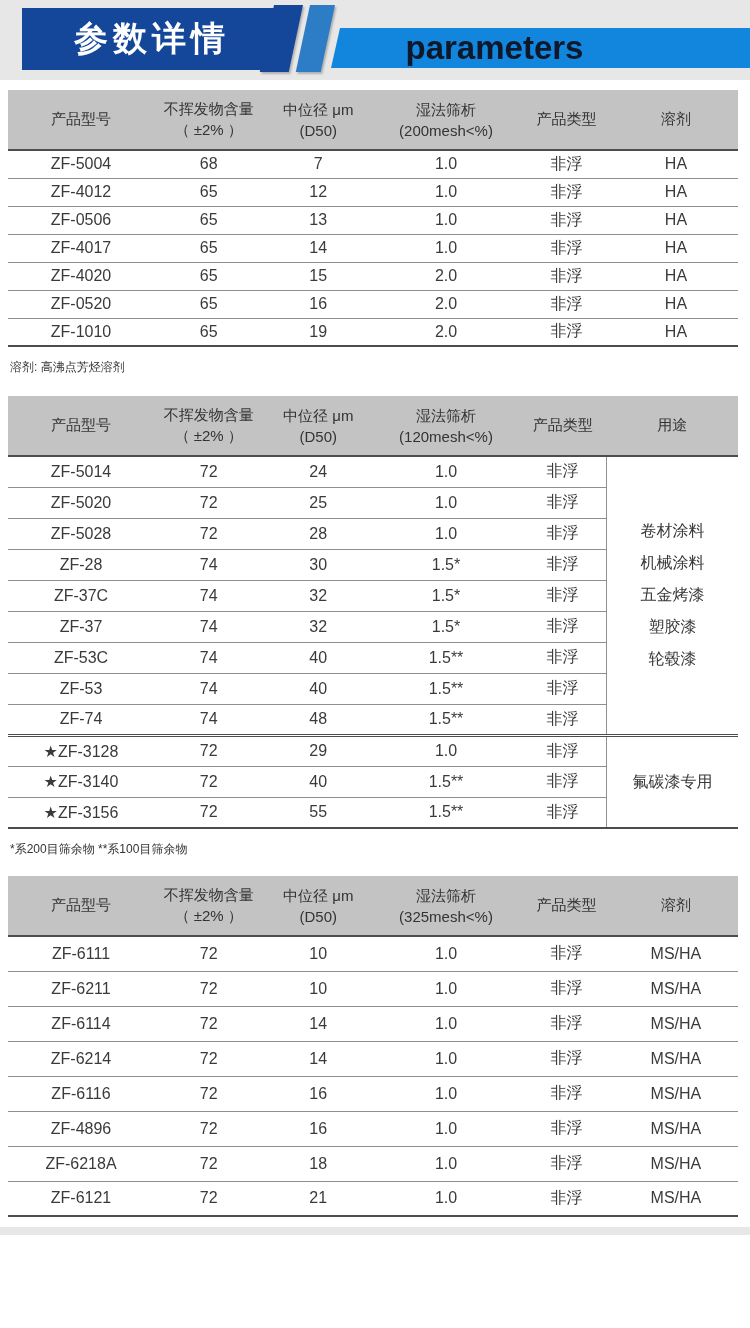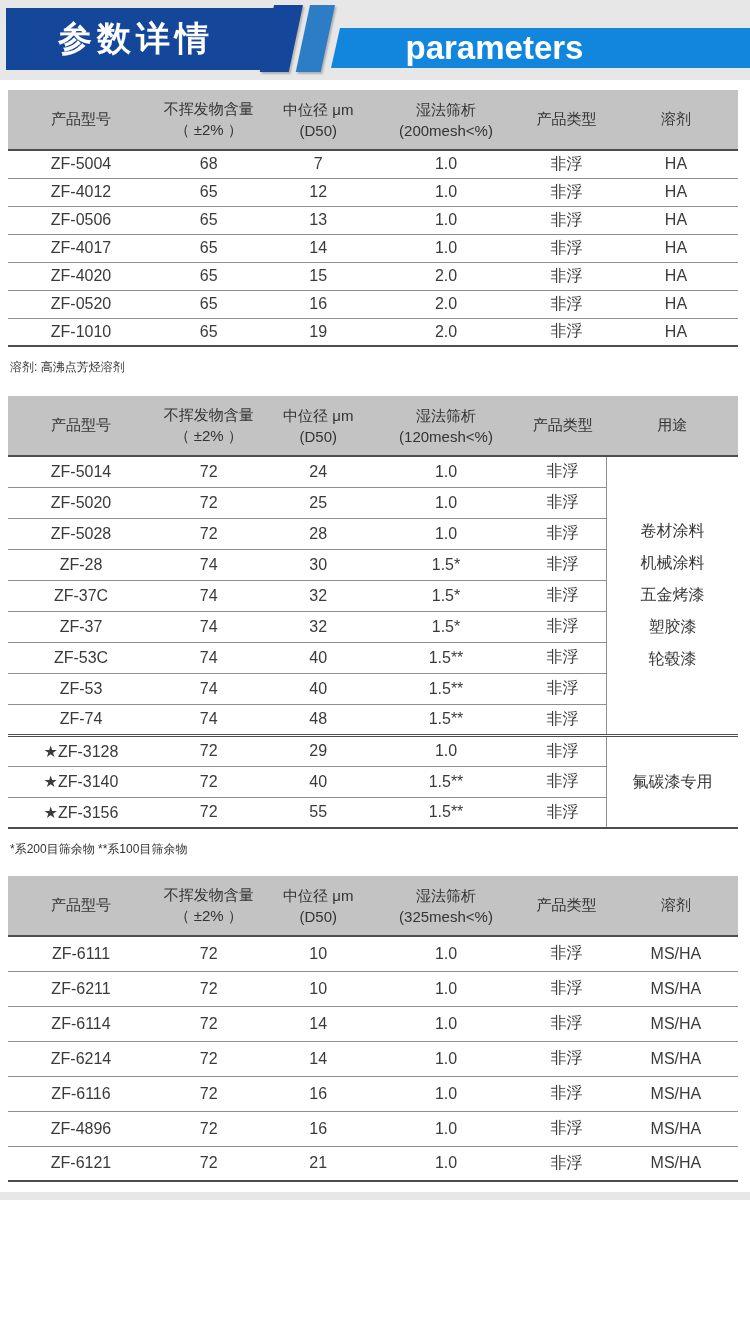--- a/index.html
+++ b/index.html
@@ -14,21 +14,21 @@
   }
 
   
   .banner {
     position: relative;
     height: 80px;
     background: #e7e7e7;
   }
   .navy-block {
     position: absolute;
-    left: 6px; top: 8px;
+    left: 22px; top: 8px;
     width: 278px; height: 62px;
     background: #14479a;
     clip-path: polygon(0 0, 100% 0, calc(100% - 13px) 100%, 0 100%);
     display: flex; align-items: center;
   }
   .navy-block span {
     color: #fff;
     font-size: 34px;
     font-weight: bold;
     letter-spacing: 5px;
@@ -45,21 +45,21 @@
   .stripe-dark { left: 274px; width: 29px; background: #14479a; }
   .stripe-light { left: 310px; width: 25px; background: #2d7dc6; }
   .blue-bar {
     position: absolute;
     left: 331px; right: 0; top: 28px; height: 40px;
     background: #1286dc;
     clip-path: polygon(9px 0, 100% 0, 100% 100%, 0 100%);
     display: flex; align-items: center; justify-content: center;
   }
   .blue-bar span {
-    color: #ffffff;
+    color: #0f172a;
     font-size: 33px;
     font-weight: bold;
     margin-right: 92px;
     white-space: nowrap;
   }
 
   
   .ptable {
     border-collapse: collapse;
     table-layout: fixed;
@@ -440,20 +440,28 @@
       </tr>
       <tr>
         <td>ZF-4896</td>
         <td>72</td>
         <td>16</td>
         <td>1.0</td>
         <td>非浮</td>
         <td>MS/HA</td>
       </tr>
       <tr>
+        <td>ZF-6218A</td>
+        <td>72</td>
+        <td>18</td>
+        <td>1.0</td>
+        <td>非浮</td>
+        <td>MS/HA</td>
+      </tr>
+      <tr>
         <td>ZF-6121</td>
         <td>72</td>
         <td>21</td>
         <td>1.0</td>
         <td>非浮</td>
         <td>MS/HA</td>
       </tr>
     </tbody>
   </table>
 

